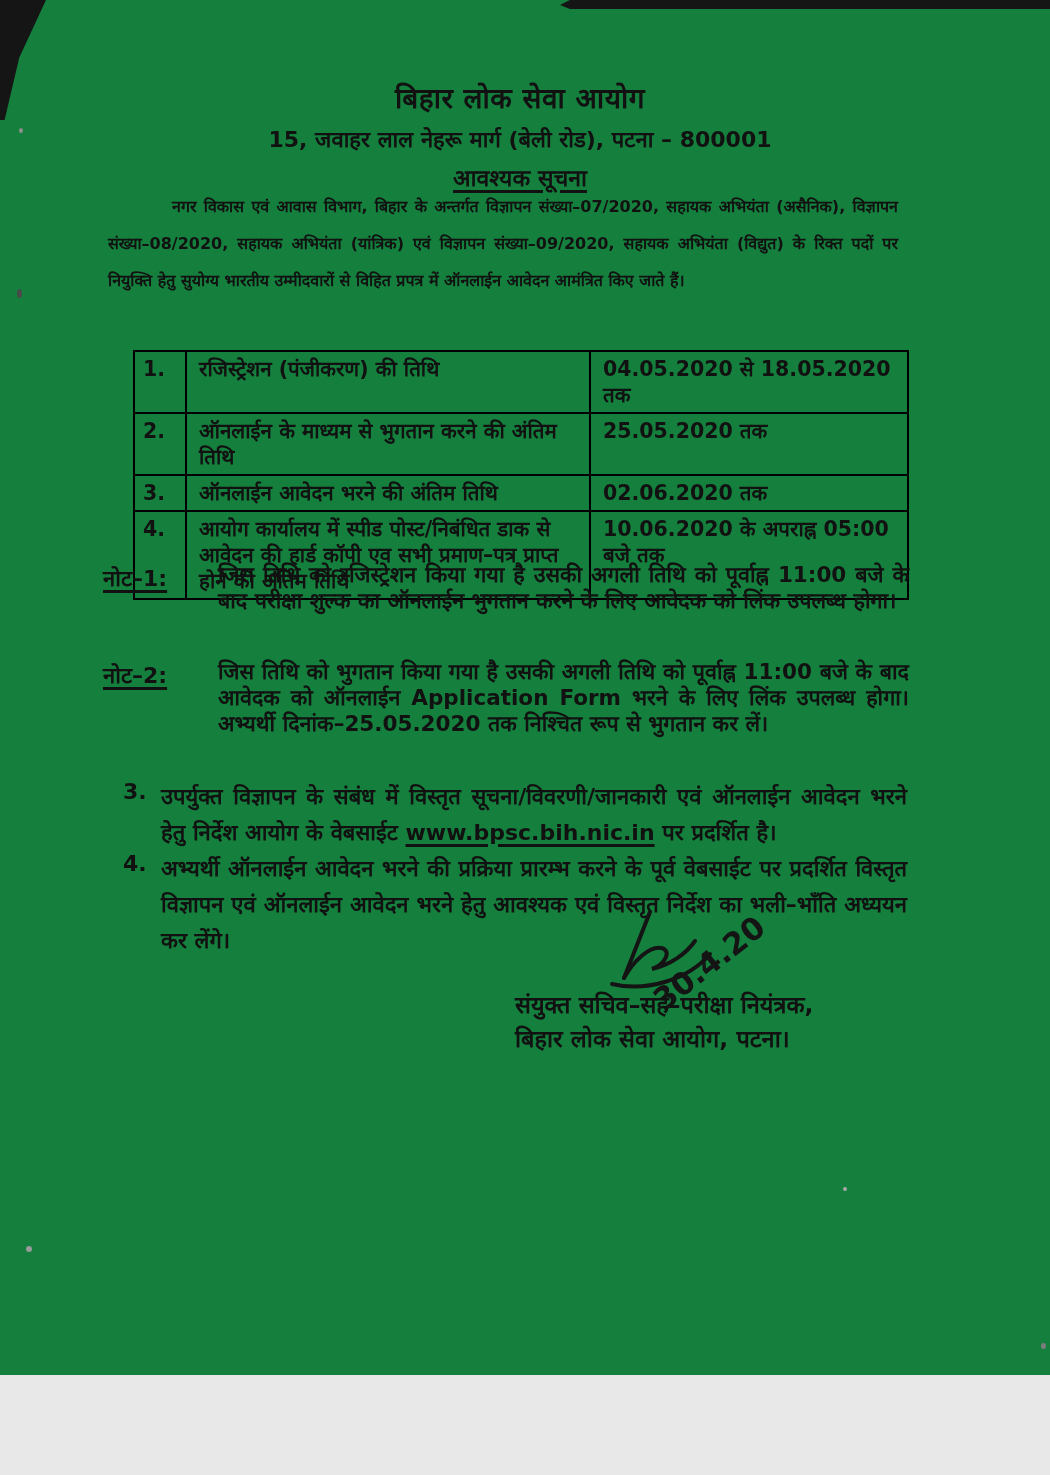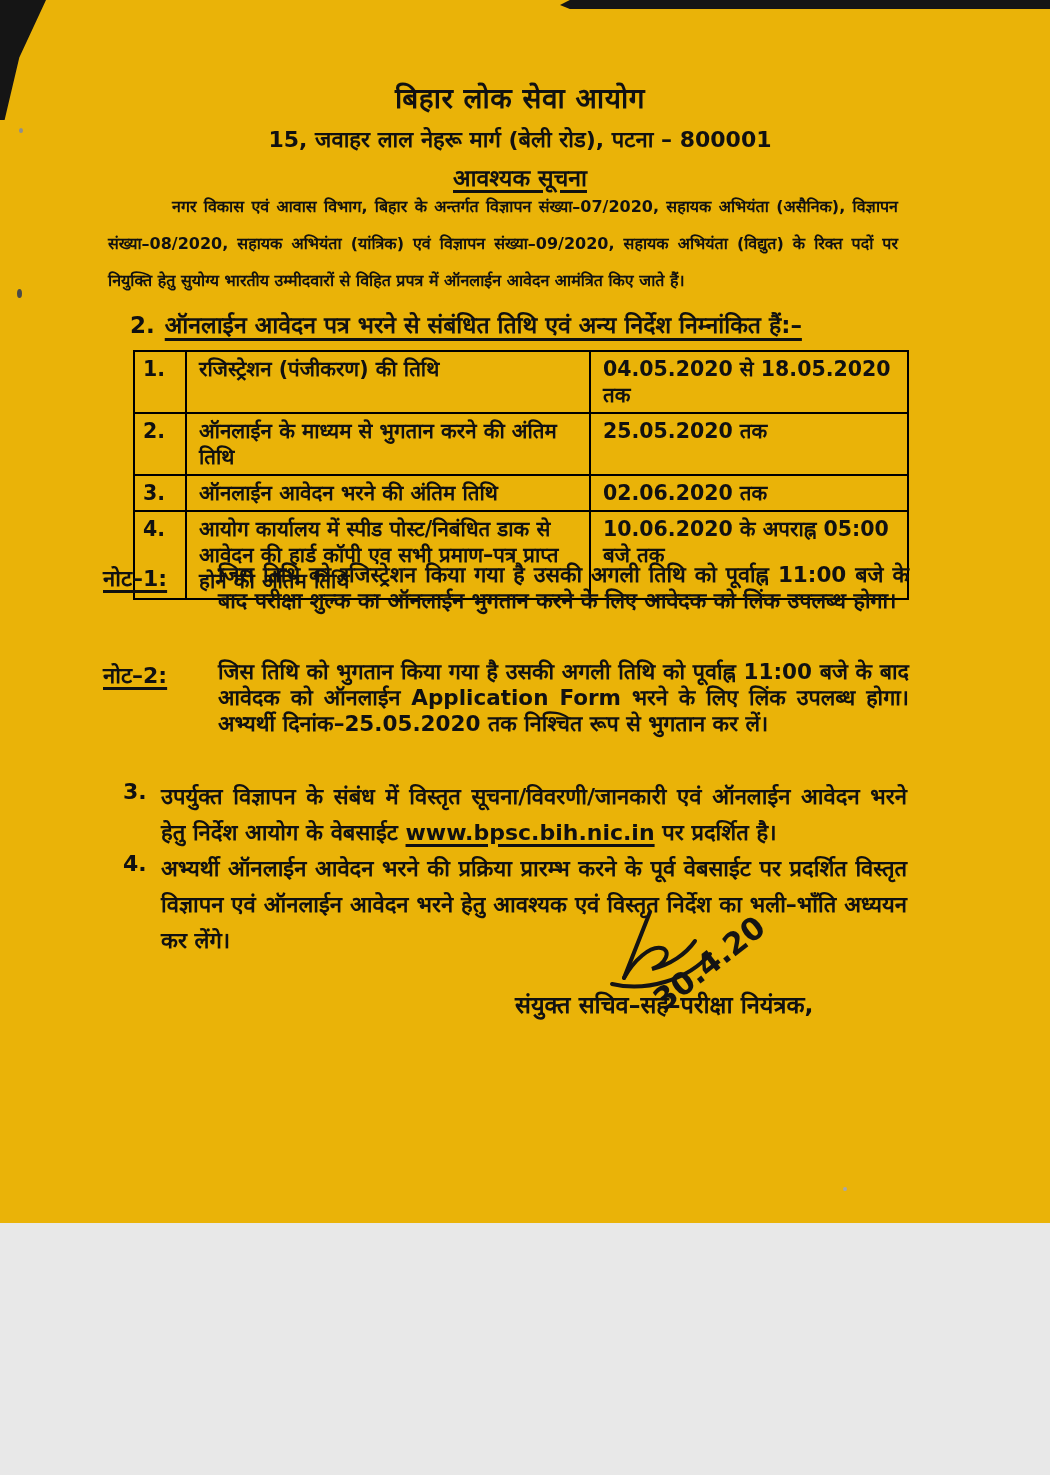--- a/index.html
+++ b/index.html
@@ -1,19 +1,19 @@
 <!DOCTYPE html>
 <html><head>
 <meta charset="utf-8">
 <style>
   html,body{margin:0;padding:0;background:#e8e8e8;}
   .page{
     position:relative;
-    width:1050px;height:1223px;
-    background:#eab308;
+    width:1050px;height:1375px;
+    background:#15803d;
     overflow:hidden;
     font-family:"DejaVu Sans","Liberation Sans",sans-serif;
     color:#111;
     font-weight:700;
   }
   
   .art{position:absolute;background:#151515;}
   .art-topbar{left:560px;top:0;width:490px;height:9px;
     clip-path:polygon(0 55%,2% 0,100% 0,100% 100%,2% 100%);}
   .art-corner{left:0;top:0;width:46px;height:120px;
@@ -76,23 +76,20 @@
   <div class="speck sp5"></div>
 
   <div class="hdr">
     <div class="title">बिहार लोक सेवा आयोग</div>
     <div class="address">15, जवाहर लाल नेहरू मार्ग (बेली रोड), पटना – 800001</div>
     <div><span class="notice">आवश्यक सूचना</span></div>
   </div>
 
   <p class="para1">नगर विकास एवं आवास विभाग, बिहार के अन्तर्गत विज्ञापन संख्या–07/2020, सहायक अभियंता (असैनिक), विज्ञापन संख्या–08/2020, सहायक अभियंता (यांत्रिक) एवं विज्ञापन संख्या–09/2020, सहायक अभियंता (विद्युत) के रिक्त पदों पर नियुक्ति हेतु सुयोग्य भारतीय उम्मीदवारों से विहित प्रपत्र में ऑनलाईन आवेदन आमंत्रित किए जाते हैं।</p>
 
-  <div class="sec2">
-    <span class="num">2.</span><span class="sec2-text">ऑनलाईन आवेदन पत्र भरने से संबंधित तिथि एवं अन्य निर्देश निम्नांकित हैं:–</span>
-  </div>
 
   <table class="sched">
     <tbody>
       <tr>
         <td class="c-num">1.</td>
         <td class="c-desc">रजिस्ट्रेशन (पंजीकरण) की तिथि</td>
         <td class="c-date">04.05.2020 से 18.05.2020 तक</td>
       </tr>
       <tr>
         <td class="c-num">2.</td>
@@ -136,15 +133,16 @@
     <g fill="none" stroke="#141414" stroke-width="4" stroke-linecap="round">
       <path d="M62 4 L36 70"></path>
       <path d="M36 70 C46 52 62 38 73 40 C84 42 78 56 64 61 C82 57 98 46 107 33"></path>
       <path d="M24 76 C58 84 100 72 122 46"></path>
     </g>
     <text transform="translate(76 104) rotate(-38)" font-size="31" font-weight="bold" fill="#141414" font-family="DejaVu Sans, sans-serif">30.4.20</text>
   </svg>
 
   <div class="sig-block">
     <div>संयुक्त सचिव–सह–परीक्षा नियंत्रक,</div>
+    <div>बिहार लोक सेवा आयोग, पटना।</div>
   </div>
 
 </div>
 
 </body></html>

